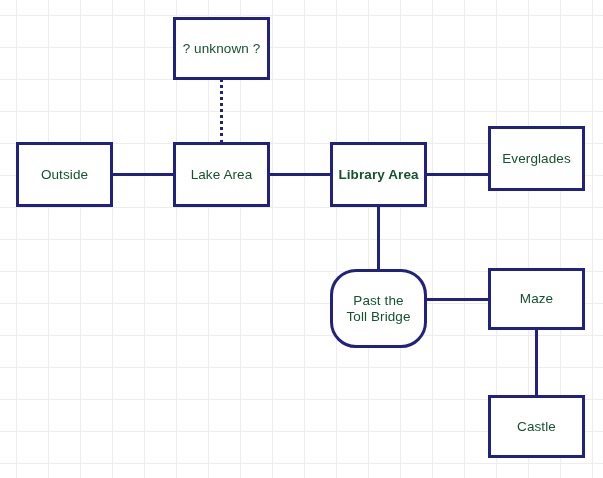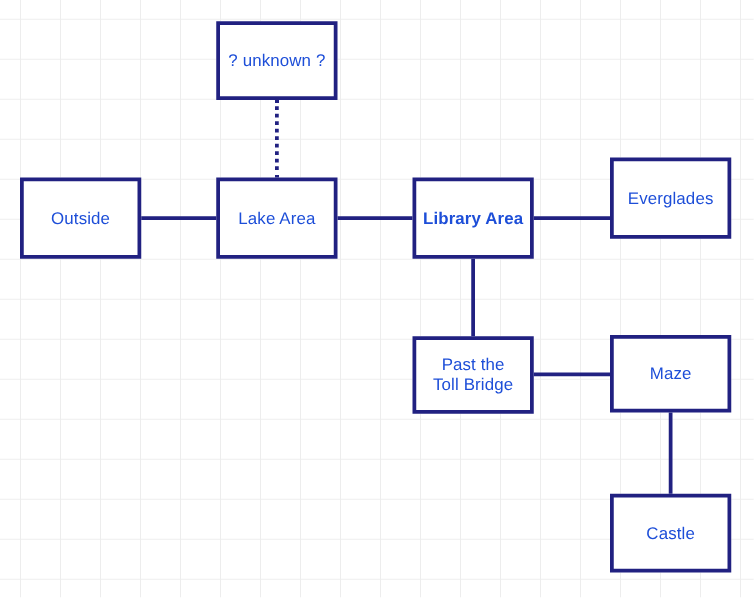--- a/index.html
+++ b/index.html
@@ -19,21 +19,21 @@
     background-size: 32px 32px;
     background-position: 16px 15px;
     overflow: hidden;
     font-family: "Liberation Sans", "DejaVu Sans", sans-serif;
   }
   .node {
     position: absolute;
     box-sizing: border-box;
     background: #ffffff;
     border: 3px solid #212181;
-    color: #1d4ed8;
+    color: #14532d;
     font-size: 13.5px;
     line-height: 16px;
     display: flex;
     align-items: center;
     justify-content: center;
     text-align: center;
     z-index: 3;
     white-space: pre-line;
     letter-spacing: 0.1px;
   }
@@ -67,20 +67,20 @@
   <div class="node" style="left:173px; top:17px;  width:97px; height:63px;">? unknown ?</div>
 
   <div class="node" style="left:16px;  top:142px; width:97px; height:65px;">Outside</div>
 
   <div class="node" style="left:173px; top:142px; width:97px; height:65px;">Lake Area</div>
 
   <div class="node" style="left:330px; top:142px; width:97px; height:65px;font-weight:bold;">Library Area</div>
 
   <div class="node" style="left:488px; top:126px; width:97px; height:65px;">Everglades</div>
 
-  <div class="node" style="left:330px; top:269px; width:97px; height:62px;">Past the
+  <div class="node" style="left:330px; top:269px; width:97px; height:79px;border-radius:26px;">Past the
 Toll Bridge</div>
 
   <div class="node" style="left:488px; top:268px; width:97px; height:62px;">Maze</div>
 
   <div class="node" style="left:488px; top:395px; width:97px; height:63px;">Castle</div>
 
 </div>
 
 </body></html>

